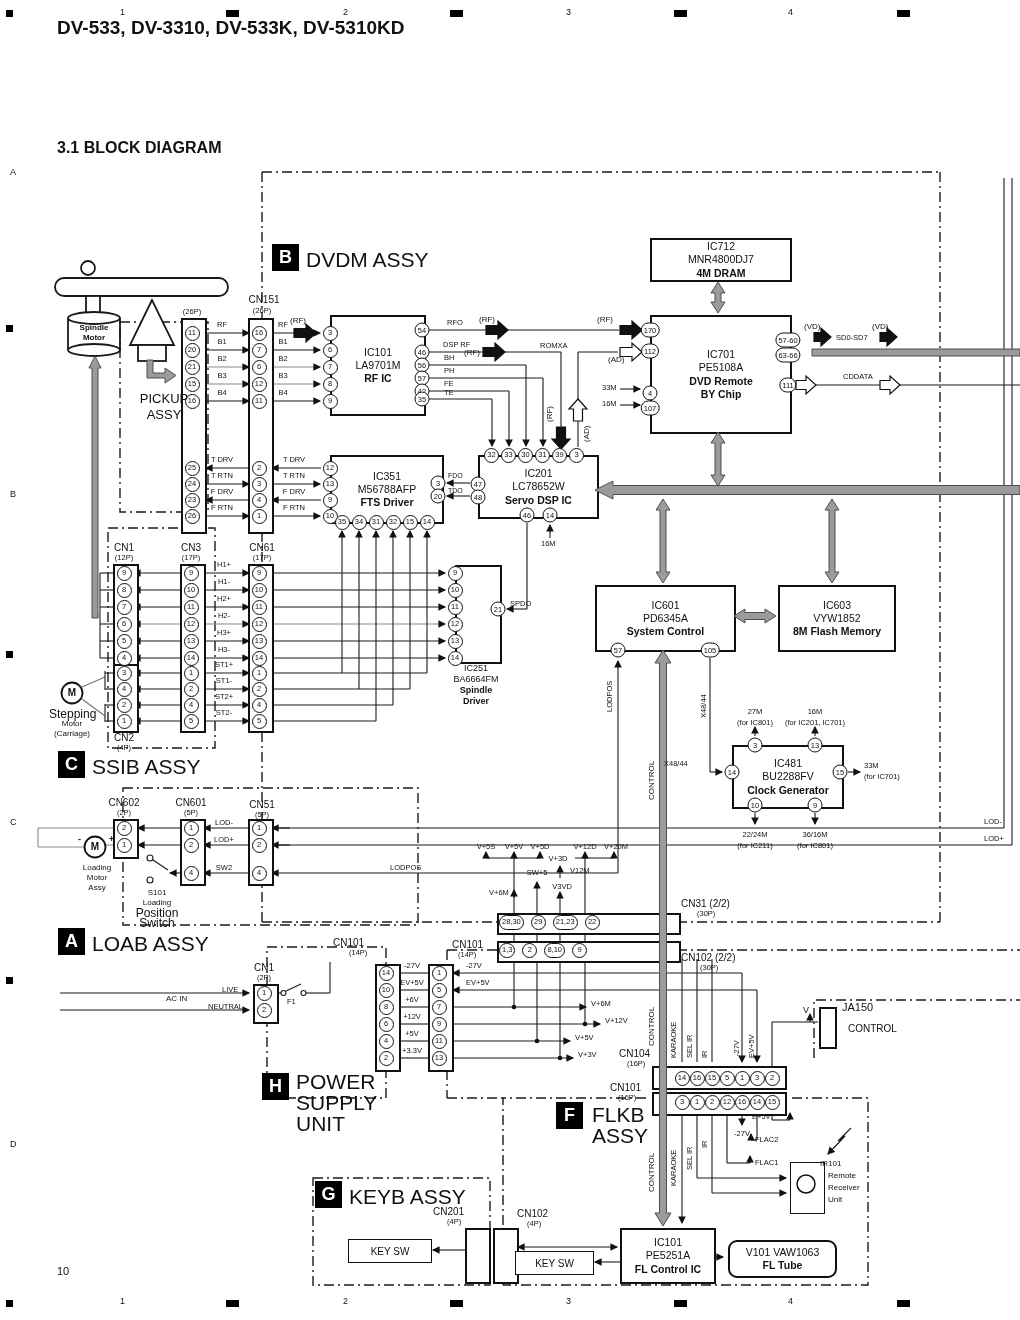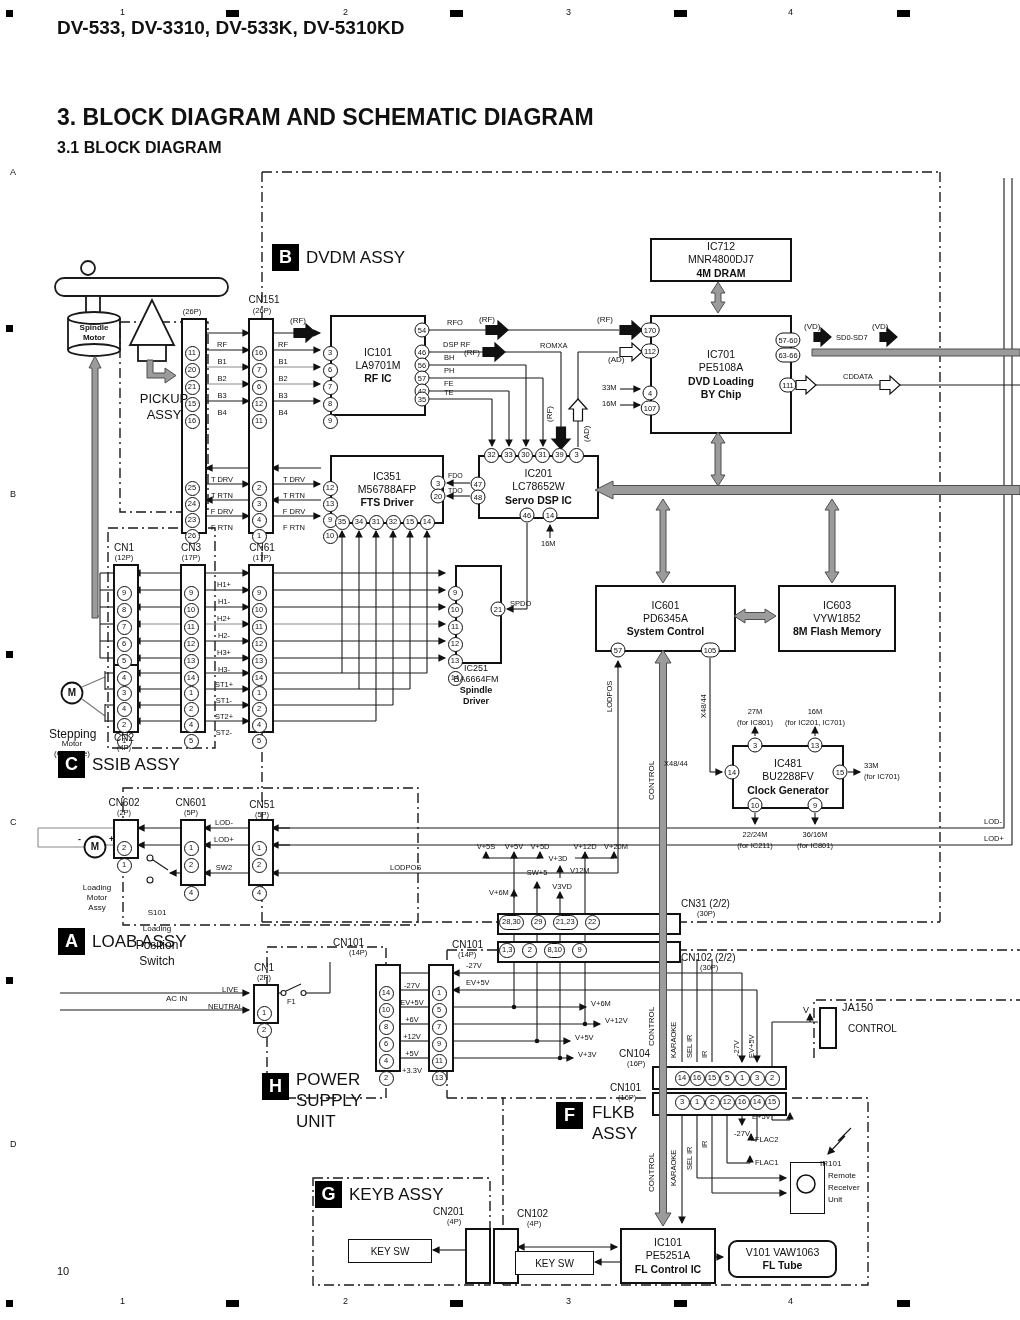--- a/index.html
+++ b/index.html
@@ -4,26 +4,26 @@
 <style>
   html,body{margin:0;padding:0;background:#fff;}
   #pg{position:relative;width:1020px;height:1320px;background:#fff;overflow:hidden;
       font-family:"Liberation Sans",sans-serif;color:#111;}
   svg{position:absolute;left:0;top:0;}
   .L{position:absolute;font-size:7.5px;line-height:1;white-space:nowrap;color:#111;}
   .C{transform:translateX(-50%);}
   .V{transform:rotate(-90deg);transform-origin:0 0;}
   .b{font-weight:bold;}
   .f8{font-size:8px;} .f9{font-size:9px;} .f10{font-size:10px;} .f11{font-size:11px;}
-  .f13{font-size:13px;} .f16{font-size:16px;} .f17{font-size:17px;} .f19{font-size:19px;} .f23{font-size:23px;}
+  .f13{font-size:13px;} .f16{font-size:16px;} .f17{font-size:21px;} .f19{font-size:19px;} .f23{font-size:23px;}
   .pin{height:15px;min-width:15px;padding:0 2px;box-sizing:border-box;border:1.3px solid #111;
        border-radius:9px;background:#fff;display:flex;align-items:center;justify-content:center;
        font-size:7.5px;line-height:1;flex:none;}
   .pino{position:absolute;transform:translate(-50%,-50%);}
-  .pcol{position:absolute;display:flex;flex-direction:column;margin-top:20px;}
+  .pcol{position:absolute;display:flex;flex-direction:column;}
   .prow{position:absolute;display:flex;flex-direction:row;}
   .rlab{height:8px;width:46px;font-size:7.5px;line-height:8px;text-align:center;white-space:nowrap;}
   .conn{position:absolute;border:2px solid #111;background:#fff;}
   .icbox{position:absolute;border:2.2px solid #111;background:#fff;display:flex;flex-direction:column;
          align-items:center;justify-content:center;text-align:center;font-size:10.5px;line-height:1.25;}
   .badge{position:absolute;width:27px;height:27px;background:#000;color:#fff;font-weight:bold;
          font-size:18px;display:flex;align-items:center;justify-content:center;}
   .mark{position:absolute;background:#000;}
   .kbx{position:absolute;border:1.6px solid #111;background:#fff;display:flex;align-items:center;
        justify-content:center;font-size:10px;}
@@ -309,21 +309,21 @@
       <div class="b">4M DRAM</div>
     </div>
 <div class="icbox" style="left:330px;top:315px;width:92px;height:97px">
   <div>IC101</div>
       <div>LA9701M</div>
       <div class="b">RF IC</div>
     </div>
 <div class="icbox" style="left:650px;top:315px;width:138px;height:115px">
   <div>IC701</div>
       <div>PE5108A</div>
-      <div class="b">DVD Loading</div>
+      <div class="b">DVD Remote</div>
       <div class="b">BY Chip</div>
     </div>
 <div class="icbox" style="left:330px;top:455px;width:110px;height:65px">
   <div>IC351</div>
       <div>M56788AFP</div>
       <div class="b">FTS Driver</div>
     </div>
 <div class="icbox" style="left:478px;top:455px;width:117px;height:60px">
   <div>IC201</div>
       <div>LC78652W</div>
@@ -585,21 +585,20 @@
 <div class="pin pino" style="left:710px;top:650px">105</div>
 <div class="pin pino" style="left:755px;top:745px">3</div>
 <div class="pin pino" style="left:815px;top:745px">13</div>
 <div class="pin pino" style="left:732px;top:772px">14</div>
 <div class="pin pino" style="left:840px;top:772px">15</div>
 <div class="pin pino" style="left:755px;top:805px">10</div>
 <div class="pin pino" style="left:815px;top:805px">9</div>
 <div class="pin pino" style="left:498px;top:609px">21</div>
 
 <div class="L f19 b" style="left:57px;top:18px">DV-533, DV-3310, DV-533K, DV-5310KD</div>
-<div class="L f23 b" style="left:57px;top:106px">3. BLOCK DIAGRAM AND SCHEMATIC DIAGRAM</div>
 <div class="L f16 b" style="left:57px;top:140px">3.1 BLOCK DIAGRAM</div>
 <div class="L f11" style="left:57px;top:1266px">10</div>
 
 <div class="L f9" style="left:120px;top:8px">1</div>
 <div class="L f9" style="left:343px;top:8px">2</div>
 <div class="L f9" style="left:566px;top:8px">3</div>
 <div class="L f9" style="left:788px;top:8px">4</div>
 <div class="L f9" style="left:120px;top:1297px">1</div>
 <div class="L f9" style="left:343px;top:1297px">2</div>
 <div class="L f9" style="left:566px;top:1297px">3</div>
@@ -715,21 +714,21 @@
       <div class="rlab">ST2-</div>
     </div>
 <div class="pcol" style="left:389px;top:962px;gap:9px">
       <div class="rlab">-27V</div>
       <div class="rlab">EV+5V</div>
       <div class="rlab">+6V</div>
       <div class="rlab">+12V</div>
       <div class="rlab">+5V</div>
       <div class="rlab">+3.3V</div>
     </div>
-<div class="pcol" style="left:134px;top:889px;gap:8px">
+<div class="pcol" style="left:134px;top:889px;gap:2px">
       <div class="rlab f8" style="font-size:8px">S101</div>
       <div class="rlab f8" style="font-size:8px">Loading</div>
       <div class="rlab f8" style="font-size:12px">Position</div>
       <div class="rlab f8" style="font-size:12px">Switch</div>
     </div>
 <div class="pcol" style="left:49px;top:710px;gap:2px">
       <div class="rlab f8" style="font-size:12px">Stepping</div>
       <div class="rlab f8" style="font-size:8px">Motor</div>
       <div class="rlab f8" style="font-size:8px">(Carriage)</div>
     </div>

